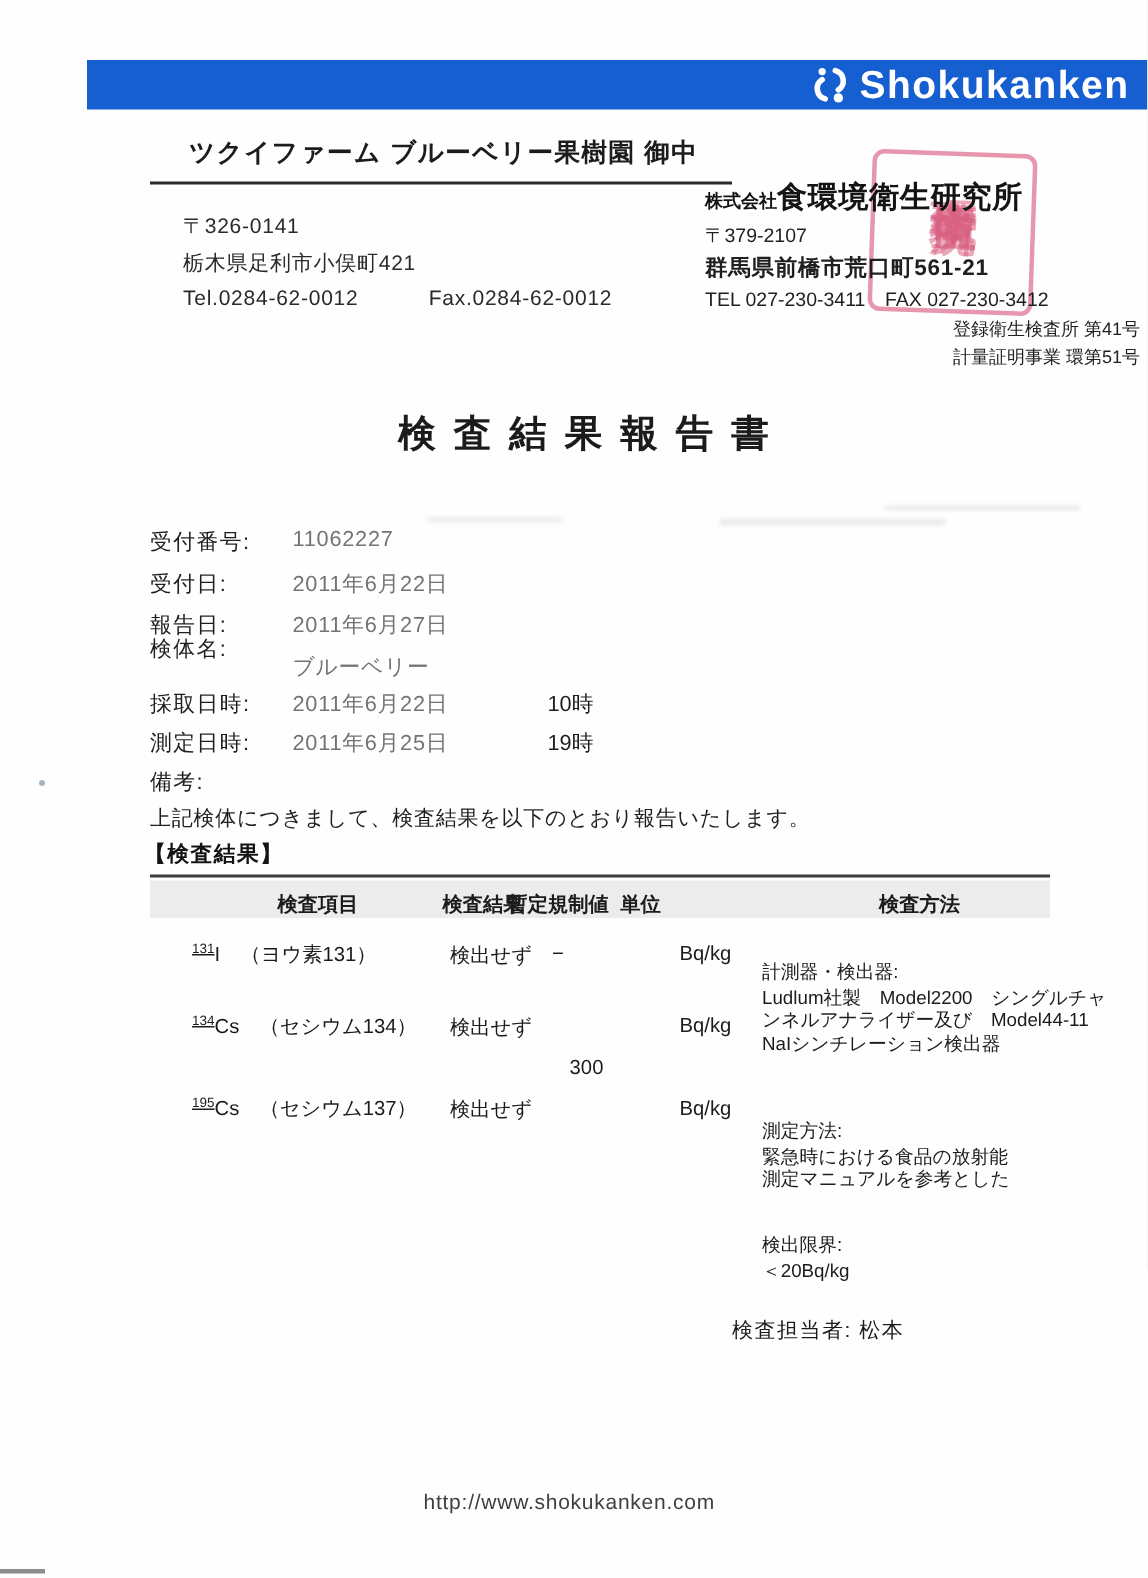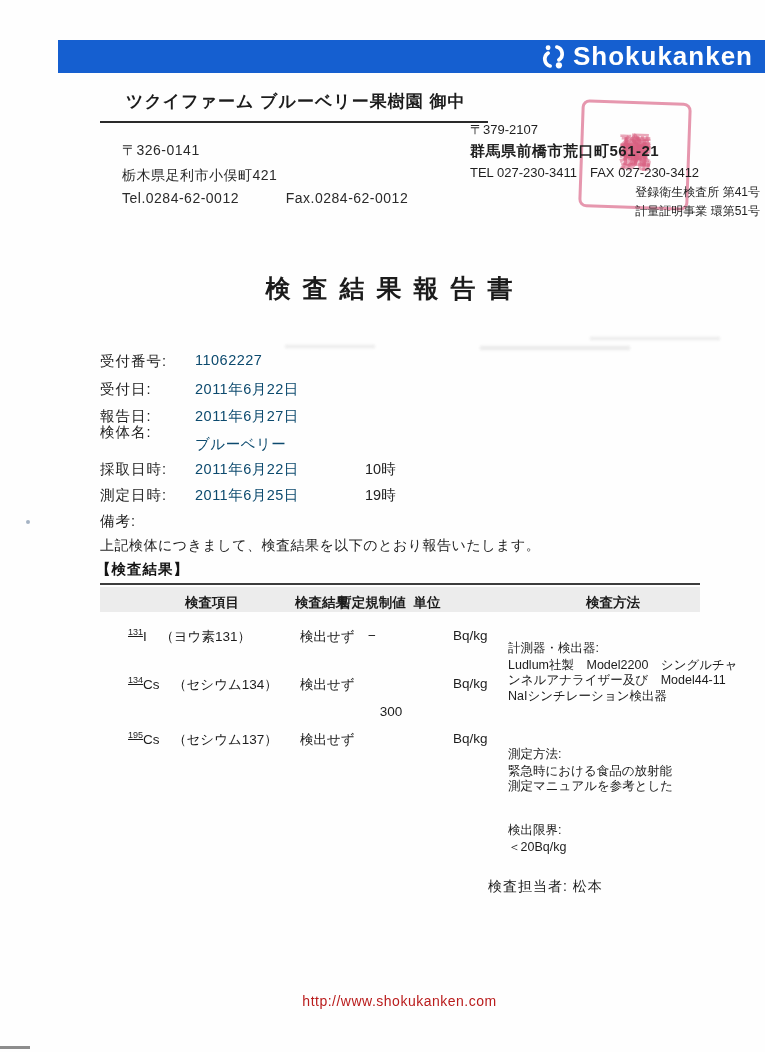--- a/index.html
+++ b/index.html
@@ -69,37 +69,37 @@
 
   
   .doc-title{
     left:0;top:272px;width:790px;text-align:center;
     font-size:25px;font-weight:bold;color:#1b1b1b;
     letter-spacing:12px;
   }
 
   
   .info-label{left:100px;font-size:14.5px;color:#1e1e1e;letter-spacing:1px;}
-  .info-value{left:195px;font-size:14.5px;color:#0c4a6e;letter-spacing:0.5px;}
+  .info-value{left:195px;font-size:14.5px;color:#737373;letter-spacing:0.5px;}
   .info-extra{left:365px;font-size:14.5px;color:#1e1e1e;}
   .note-line{left:100px;top:537px;font-size:14px;color:#1e1e1e;letter-spacing:0.5px;}
 
   
   .section-title{left:96px;top:560px;font-size:14.5px;font-weight:bold;color:#141414;letter-spacing:1px;}
   .results{left:100px;top:583px;width:600px;height:330px;border-top:2px solid #3c3c3c;}
   .thead{position:absolute;left:0;top:2px;width:600px;height:25px;background:#ececec;}
   .th{position:absolute;top:7px;transform:translateX(-50%);font-size:13.5px;font-weight:bold;color:#1c1c1c;white-space:nowrap;}
   .cell{position:absolute;font-size:13.5px;color:#1c1c1c;white-space:nowrap;}
   .isotope sup{font-size:9px;text-decoration:underline;}
   .method{position:absolute;left:408px;font-size:12.5px;color:#1c1c1c;line-height:15.5px;white-space:nowrap;}
   .method .m-title{margin-bottom:1px;}
   .inspector{position:absolute;left:388px;top:293px;font-size:14px;color:#1c1c1c;letter-spacing:1px;}
 
   
-  .footer-url{left:232px;top:993px;width:335px;text-align:center;font-size:14px;color:#b91c1c;letter-spacing:0.5px;}
+  .footer-url{left:212px;top:993px;width:335px;text-align:center;font-size:14px;color:#404040;letter-spacing:0.5px;}
 
   
   .smudge{background:#cfcfcf;opacity:0.45;filter:blur(1.5px);}
   .dot{width:4px;height:4px;border-radius:50%;background:#8fa0b5;opacity:0.8;}
   .corner-dash{left:0;top:1046px;width:30px;height:3px;background:#8d8d8d;}
 </style>
 </head>
 <body>
 
 <div class="page">
@@ -127,20 +127,23 @@
     <span>Tel.0284-62-0012</span>
     <span style="display:inline-block;width:38px;"></span>
     <span>Fax.0284-62-0012</span>
   </div>
 
   <div class="abs stamp">
     <div class="stamp-text">食環境衛生研究所</div>
   </div>
 
   <div class="abs lab-block">
+    <div class="lab-name">
+      <span class="prefix">株式会社</span><span class="main">食環境衛生研究所</span>
+    </div>
     <div class="lab-line">〒379-2107</div>
     <div class="lab-line lab-addr">群馬県前橋市荒口町561-21</div>
     <div class="lab-line">TEL 027-230-3411　FAX 027-230-3412</div>
     <div class="lab-reg lab-right">登録衛生検査所 第41号</div>
     <div class="lab-reg lab-right">計量証明事業 環第51号</div>
   </div>
 
   <div class="abs doc-title">検査結果報告書</div>
 
   <div class="abs info-label" style="top:352px;">受付番号:</div>

